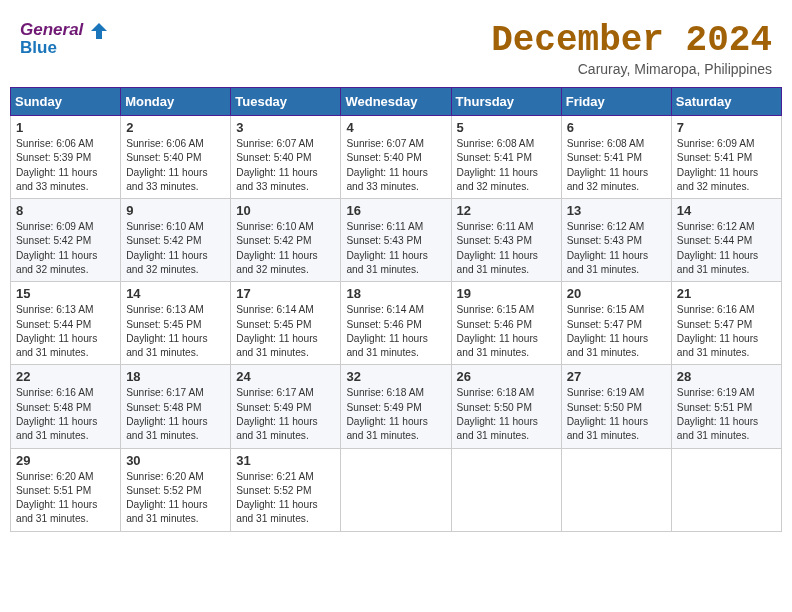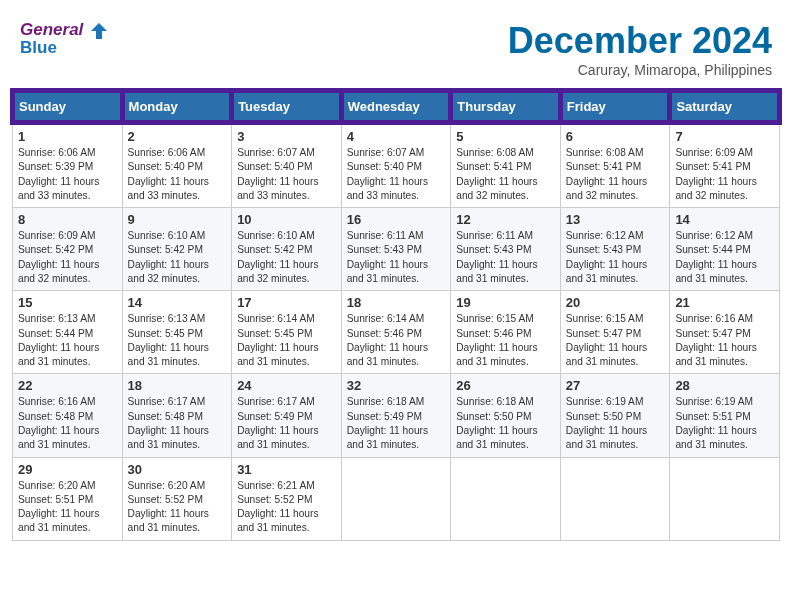--- a/index.html
+++ b/index.html
@@ -19,39 +19,40 @@
     .logo {
       display: flex;
       align-items: center;
     }
     .title-block {
       text-align: right;
     }
     .month-title {
       font-size: 36px;
       font-weight: bold;
-      color: #0369a1;
+      color: #a16207;
+      font-family: Liberation Mono, monospace;
     }
     .subtitle {
       font-size: 14px;
       color: #555;
     }
     .calendar {
       width: 100%;
       border-collapse: collapse;
       margin-top: 5px;
     }
     .calendar th {
       background-color: #2c6fad;
       color: #fff;
       padding: 6px 4px;
       font-size: 13px;
       font-weight: bold;
       text-align: left;
-      border: 5px solid #4c1d95;
+      border: 1px solid #4c1d95;
     }
     .calendar td {
       border: 1px solid #ccc;
       vertical-align: top;
       padding: 4px 5px;
       width: 14.28%;
       min-height: 80px;
       font-size: 10.5px;
       color: #333;
       background: #fff;

